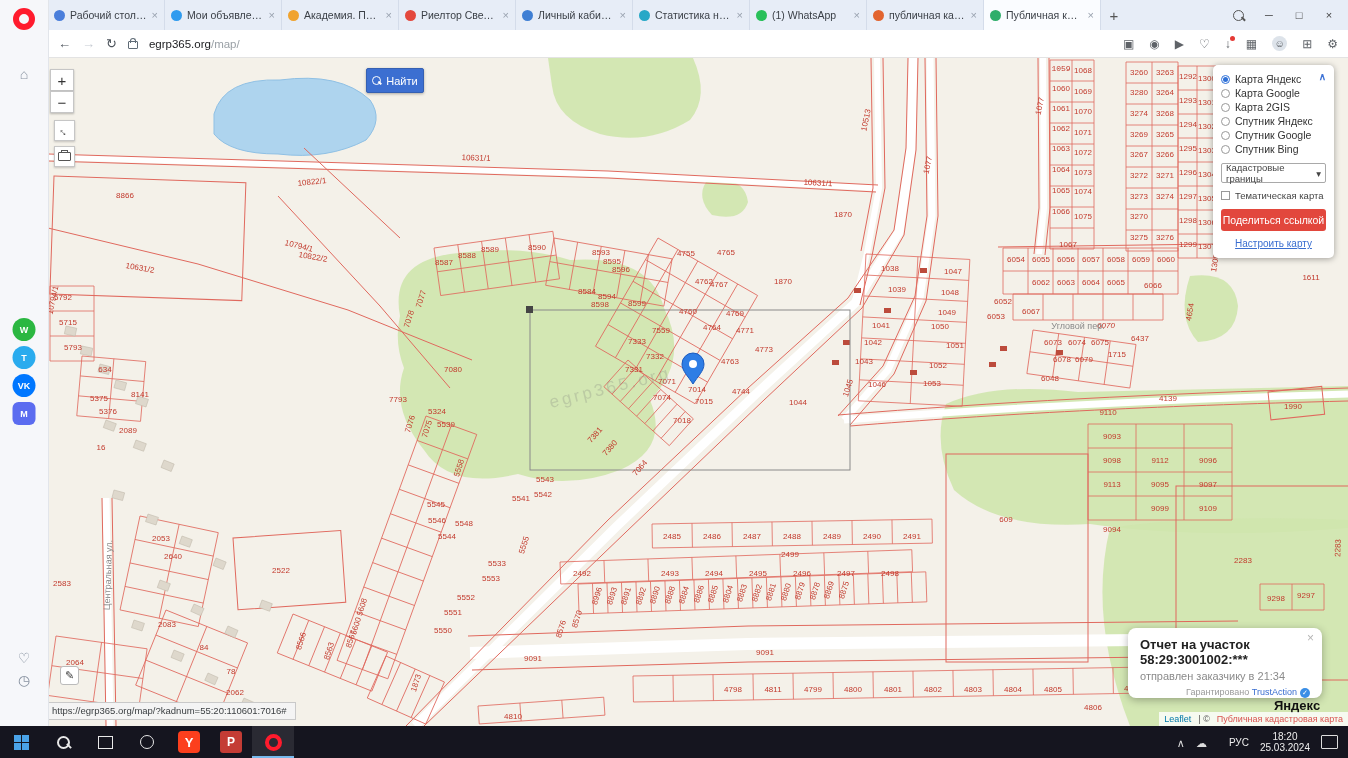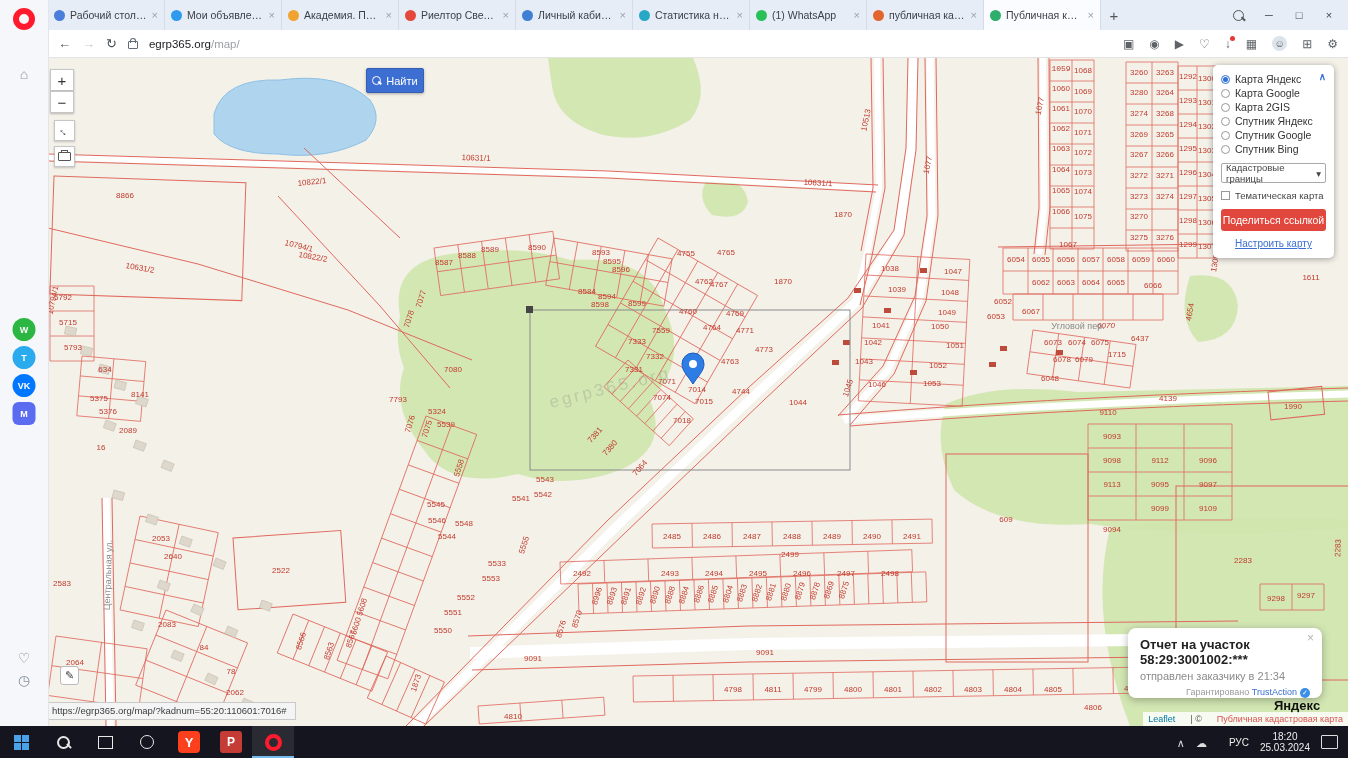--- a/index.html
+++ b/index.html
@@ -73,21 +73,21 @@
 
   .notif{position:absolute;left:1080px;top:570px;width:194px;height:70px;background:#fff;border-radius:8px;box-shadow:0 2px 8px rgba(0,0,0,.3);z-index:7;padding:9px 12px;box-sizing:border-box;}
   .ntitle{font-size:13px;color:#222;font-weight:bold;}
   .nsub{font-size:11px;color:#8b8b8b;margin-top:3px;}
   .nguar{font-size:9px;color:#9a9a9a;margin-top:5px;text-align:right;}
   .nguar .tl{color:#3a6ed0;cursor:pointer;}
   .ncheck{display:inline-block;width:10px;height:10px;background:#3a8ee6;border-radius:50%;color:#fff;font-size:7px;line-height:10px;text-align:center;margin-left:3px;}
   .nclose{position:absolute;right:8px;top:3px;color:#b5b5b5;font-size:12px;cursor:pointer;}
 
   .ylogo{position:absolute;left:1210px;top:640px;width:78px;text-align:center;font-size:13px;font-weight:bold;color:#111;z-index:5;}
-  .attr{position:absolute;right:0;bottom:0;height:14px;background:rgba(255,255,255,.8);font-size:9px;color:#555;display:flex;align-items:center;padding:0 5px;gap:15px;z-index:6;white-space:nowrap;}
+  .attr{position:absolute;right:0;bottom:0;height:14px;background:rgba(255,255,255,.8);font-size:9px;color:#555;display:flex;align-items:center;padding:0 5px;gap:7px;z-index:6;white-space:nowrap;}
   .attr .lf{color:#0078a8;cursor:pointer;}
   .attr .pk{color:#d9534f;cursor:pointer;}
   .status{position:absolute;left:0;bottom:6px;background:#f4f4f4;border:1px solid #c9c9c9;border-left:none;font-size:9.5px;color:#3c4043;padding:2px 8px 3px 4px;z-index:8;white-space:nowrap;}
   .pencil{position:absolute;left:12px;top:608px;width:19px;height:19px;background:#fff;border:1px solid #bbb;border-radius:3px;display:flex;align-items:center;justify-content:center;font-size:11px;color:#444;z-index:5;cursor:pointer;box-sizing:border-box;}
 
   
   .taskbar{position:absolute;left:0;top:726px;width:1348px;height:32px;background:#15151f;display:flex;align-items:center;z-index:40;}
   .tb-app{width:42px;height:32px;display:flex;align-items:center;justify-content:center;cursor:pointer;}
   .tb-app.active{background:rgba(255,255,255,.09);box-shadow:inset 0 -2px 0 #76b9ed;}
   .winlogo{display:grid;grid-template-columns:7px 7px;grid-gap:1px;}

